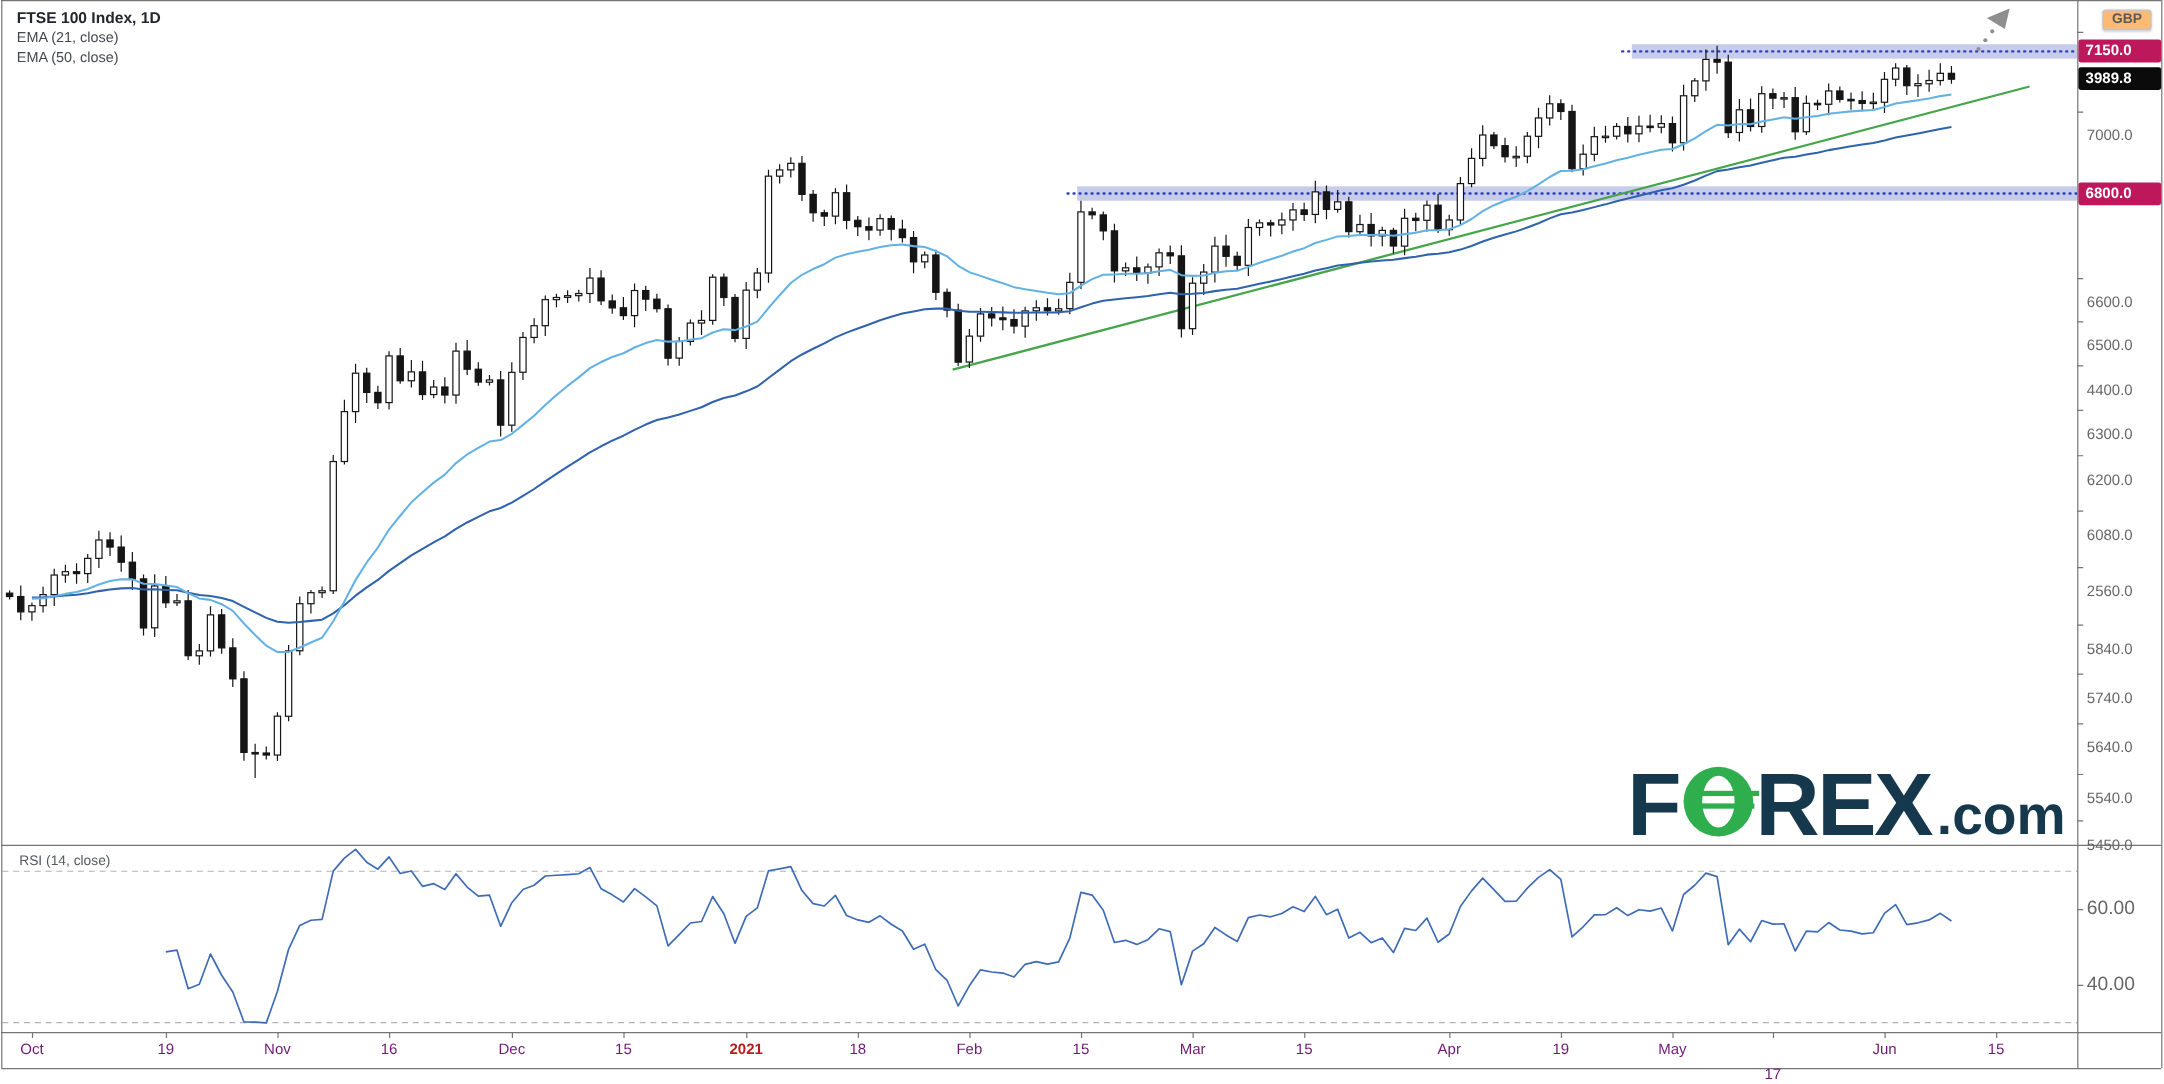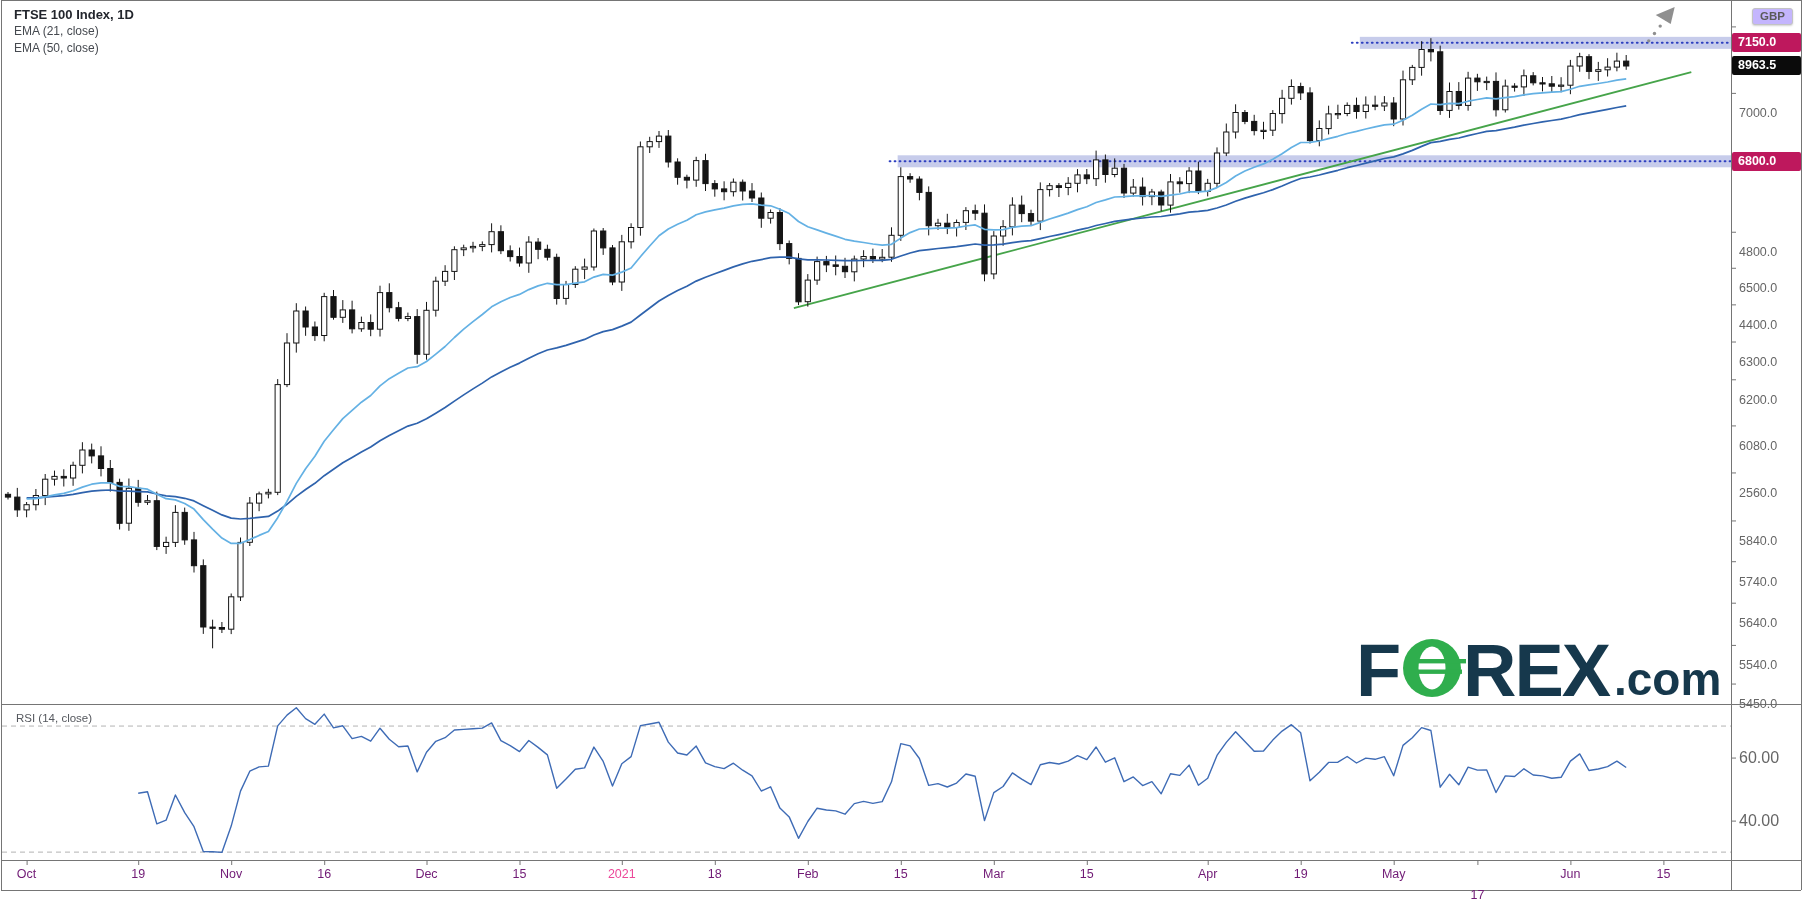--- a/index.html
+++ b/index.html
@@ -11,26 +11,26 @@
   .legend-symbol{font-size:13px;font-weight:700;color:#23262d;line-height:17px;cursor:default;}
   .legend-ind{font-size:12px;color:#45494f;line-height:17px;}
   #rsi-legend{position:absolute;left:13px;top:712px;font-size:11.5px;color:#55585e;z-index:5;background:#fff;padding:0 3px;}
   
   .axis-price-label{position:absolute;left:1739px;font-size:12.5px;color:#666;line-height:19px;white-space:nowrap;z-index:4;margin-top:21px;}
   .axis-badge{position:absolute;left:1732px;width:63px;height:19px;font-size:12.5px;font-weight:700;
               color:#fff;line-height:19px;padding-left:6px;border-radius:2px;z-index:6;white-space:nowrap;}
   .axis-badge.blue{background:#be185d;}
   .axis-badge.black{background:#0b0b0b;}
   
-  #gbp-badge{position:absolute;left:1752px;top:8px;z-index:7;background:#c4b5fd;border:1px solid #c3c3c3;
+  #gbp-badge{position:absolute;left:1752px;top:8px;z-index:7;background:#fdba74;border:1px solid #c3c3c3;
              border-radius:3px;padding:1px 7px 2px 7px;font-size:11.5px;font-weight:600;color:#5a5a5a;
              box-shadow:0 1px 2px rgba(0,0,0,.18);}
   
   .time-tick{position:absolute;top:867px;transform:translateX(-50%);font-size:12.5px;color:#701a75;white-space:nowrap;z-index:4;}
-  .time-tick.bold{font-weight:400;color:#ec4899;text-align:right;}
+  .time-tick.bold{font-weight:700;color:#b91c1c;text-align:right;}
   .rsi-axis-label{position:absolute;left:1739px;font-size:16px;color:#666;line-height:19px;z-index:4;}
 </style>
 </head>
 <body>
 
 <div id="stage">
 
   <svg id="chart-svg" width="1803" height="903">
       <g>
         <text x="1356" y="696" font-family="&quot;Liberation Sans&quot;,sans-serif" font-size="74" font-weight="800" fill="#16384c" letter-spacing="-2">F</text>
@@ -293,24 +293,24 @@
     <div class="legend-ind">EMA (50, close)</div>
   </div>
 
   <div id="rsi-legend">RSI (14, close)</div>
 
   <div id="gbp-badge">GBP</div>
 
   <div id="price-axis">
       <div class="axis-price-label" style="top: 16.901px;">7200.0</div>
       <div class="axis-badge blue" style="top: 33.3466px;">7150.0</div>
-      <div class="axis-badge black" style="top: 56.4313px;">8963.5</div>
+      <div class="axis-badge black" style="top: 56.4313px;">3989.8</div>
       <div class="axis-price-label" style="top: 83.3823px;">7000.0</div>
       <div class="axis-badge blue" style="top: 151.791px;">6800.0</div>
-      <div class="axis-price-label" style="top: 222.242px;">4800.0</div>
+      <div class="axis-price-label" style="top: 222.242px;">6600.0</div>
       <div class="axis-price-label" style="top: 258.272px;">6500.0</div>
       <div class="axis-price-label" style="top: 294.861px;">4400.0</div>
       <div class="axis-price-label" style="top: 332.026px;">6300.0</div>
       <div class="axis-price-label" style="top: 369.786px;">6200.0</div>
       <div class="axis-price-label" style="top: 415.909px;">6080.0</div>
       <div class="axis-price-label" style="top: 462.953px;">2560.0</div>
       <div class="axis-price-label" style="top: 510.953px;">5840.0</div>
       <div class="axis-price-label" style="top: 551.713px;">5740.0</div>
       <div class="axis-price-label" style="top: 593.189px;">5640.0</div>
       <div class="axis-price-label" style="top: 635.407px;">5540.0</div>

